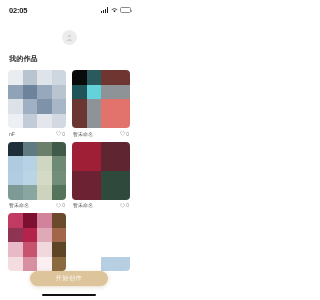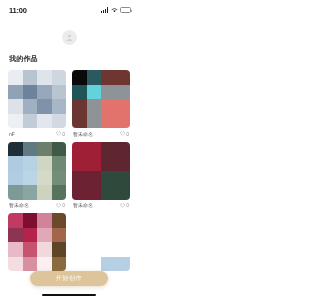--- a/index.html
+++ b/index.html
@@ -116,21 +116,21 @@
     width:54px; height:2.5px; border-radius:2px; background:#111;
   }
   .scroll-area { position:relative; height:246px; overflow:hidden; }
 </style>
 </head>
 <body>
 
 <div id="app">
 
   <div class="statusbar">
-    <div class="status-time">11:00</div>
+    <div class="status-time">02:05</div>
     <div class="status-icons">
       <span class="sig">
         <i></i>
           <i></i>
           <i></i>
           <i></i>
       </span>
       <span class="wifi">
         <svg width="7" height="6" viewBox="0 0 14 11">
           <path d="M7 10.2 L4.4 7.2 A4 4 0 0 1 9.6 7.2 Z" fill="#1a1a1a"></path>

